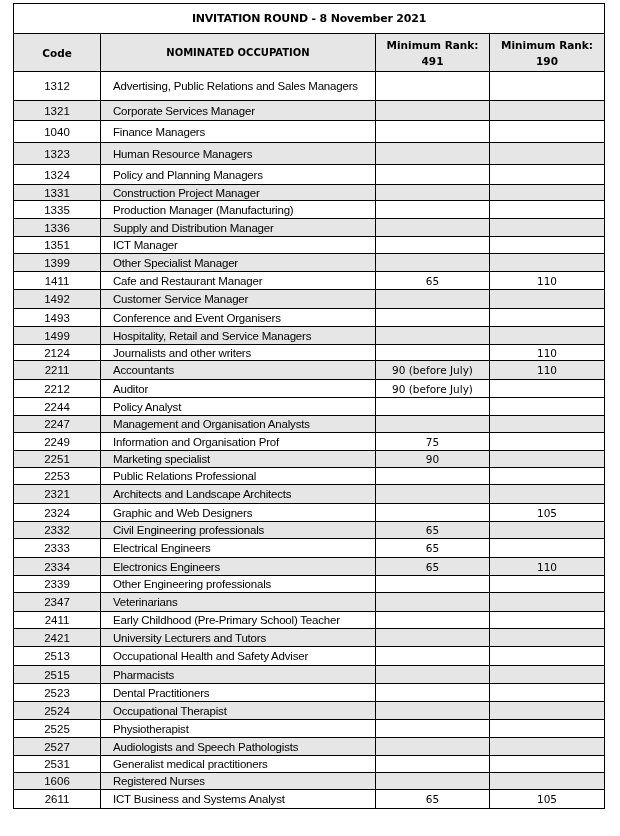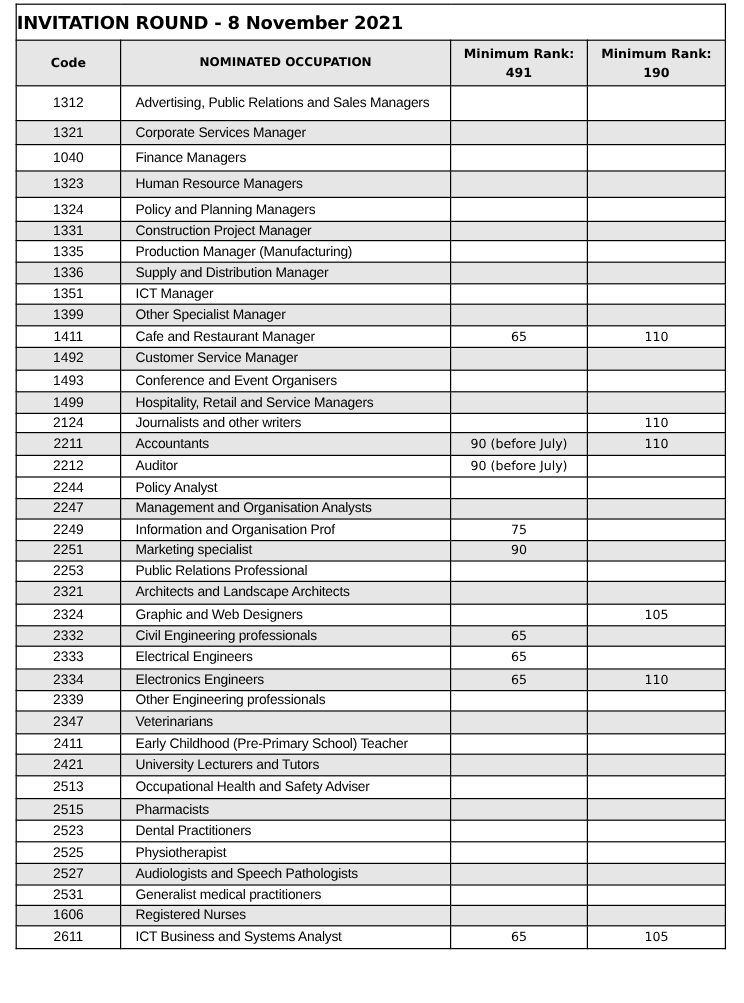--- a/index.html
+++ b/index.html
@@ -1,19 +1,19 @@
 <!DOCTYPE html>
 <html><head>
   <meta charset="utf-8">
   <style>
     html, body { margin: 0; padding: 0; background: #ffffff; }
     body { width: 620px; height: 836px; position: relative; overflow: hidden; font-family: "Liberation Sans", sans-serif; color: #000; }
     .tbl { position: absolute; left: 13px; top: 3px; width: 591px; border-collapse: collapse; table-layout: fixed; }
     .tbl td, .tbl th { border: 1px solid #000; padding: 0; vertical-align: middle; overflow: hidden; }
-    .title-cell { height: 29px; font-family: "DejaVu Sans", sans-serif; font-weight: bold; font-size: 15px; background: #fff; letter-spacing: -0.2px; }
+    .title-cell { height: 29px; text-align: center; font-family: "DejaVu Sans", sans-serif; font-weight: bold; font-size: 11px; background: #fff; letter-spacing: -0.2px; }
     .hdr th { height: 37px; background: #e6e6e6; font-family: "DejaVu Sans", sans-serif; font-weight: bold; font-size: 10.5px; text-align: center; line-height: 16px; }
     .hdr th.occ { font-size: 10px; }
     td.code { text-align: center; font-size: 11.5px; }
     td.occ { text-align: left; padding-left: 12px; font-size: 11.5px; line-height: 12px; letter-spacing: -0.2px; }
     td.val { text-align: center; font-family: "DejaVu Sans", sans-serif; font-size: 10.5px; }
     tr.shade td { background: #e6e6e6; }
   </style>
 </head>
 <body>
 
@@ -231,20 +231,26 @@
         <td class="occ">Pharmacists</td>
         <td class="val"></td>
         <td class="val"></td>
       </tr>
       <tr style="height: 18px;">
         <td class="code">2523</td>
         <td class="occ">Dental Practitioners</td>
         <td class="val"></td>
         <td class="val"></td>
       </tr>
+      <tr class="shade" style="height: 18px;">
+        <td class="code">2524</td>
+        <td class="occ">Occupational Therapist</td>
+        <td class="val"></td>
+        <td class="val"></td>
+      </tr>
       <tr style="height: 18px;">
         <td class="code">2525</td>
         <td class="occ">Physiotherapist</td>
         <td class="val"></td>
         <td class="val"></td>
       </tr>
       <tr class="shade" style="height: 18px;">
         <td class="code">2527</td>
         <td class="occ">Audiologists and Speech Pathologists</td>
         <td class="val"></td>

